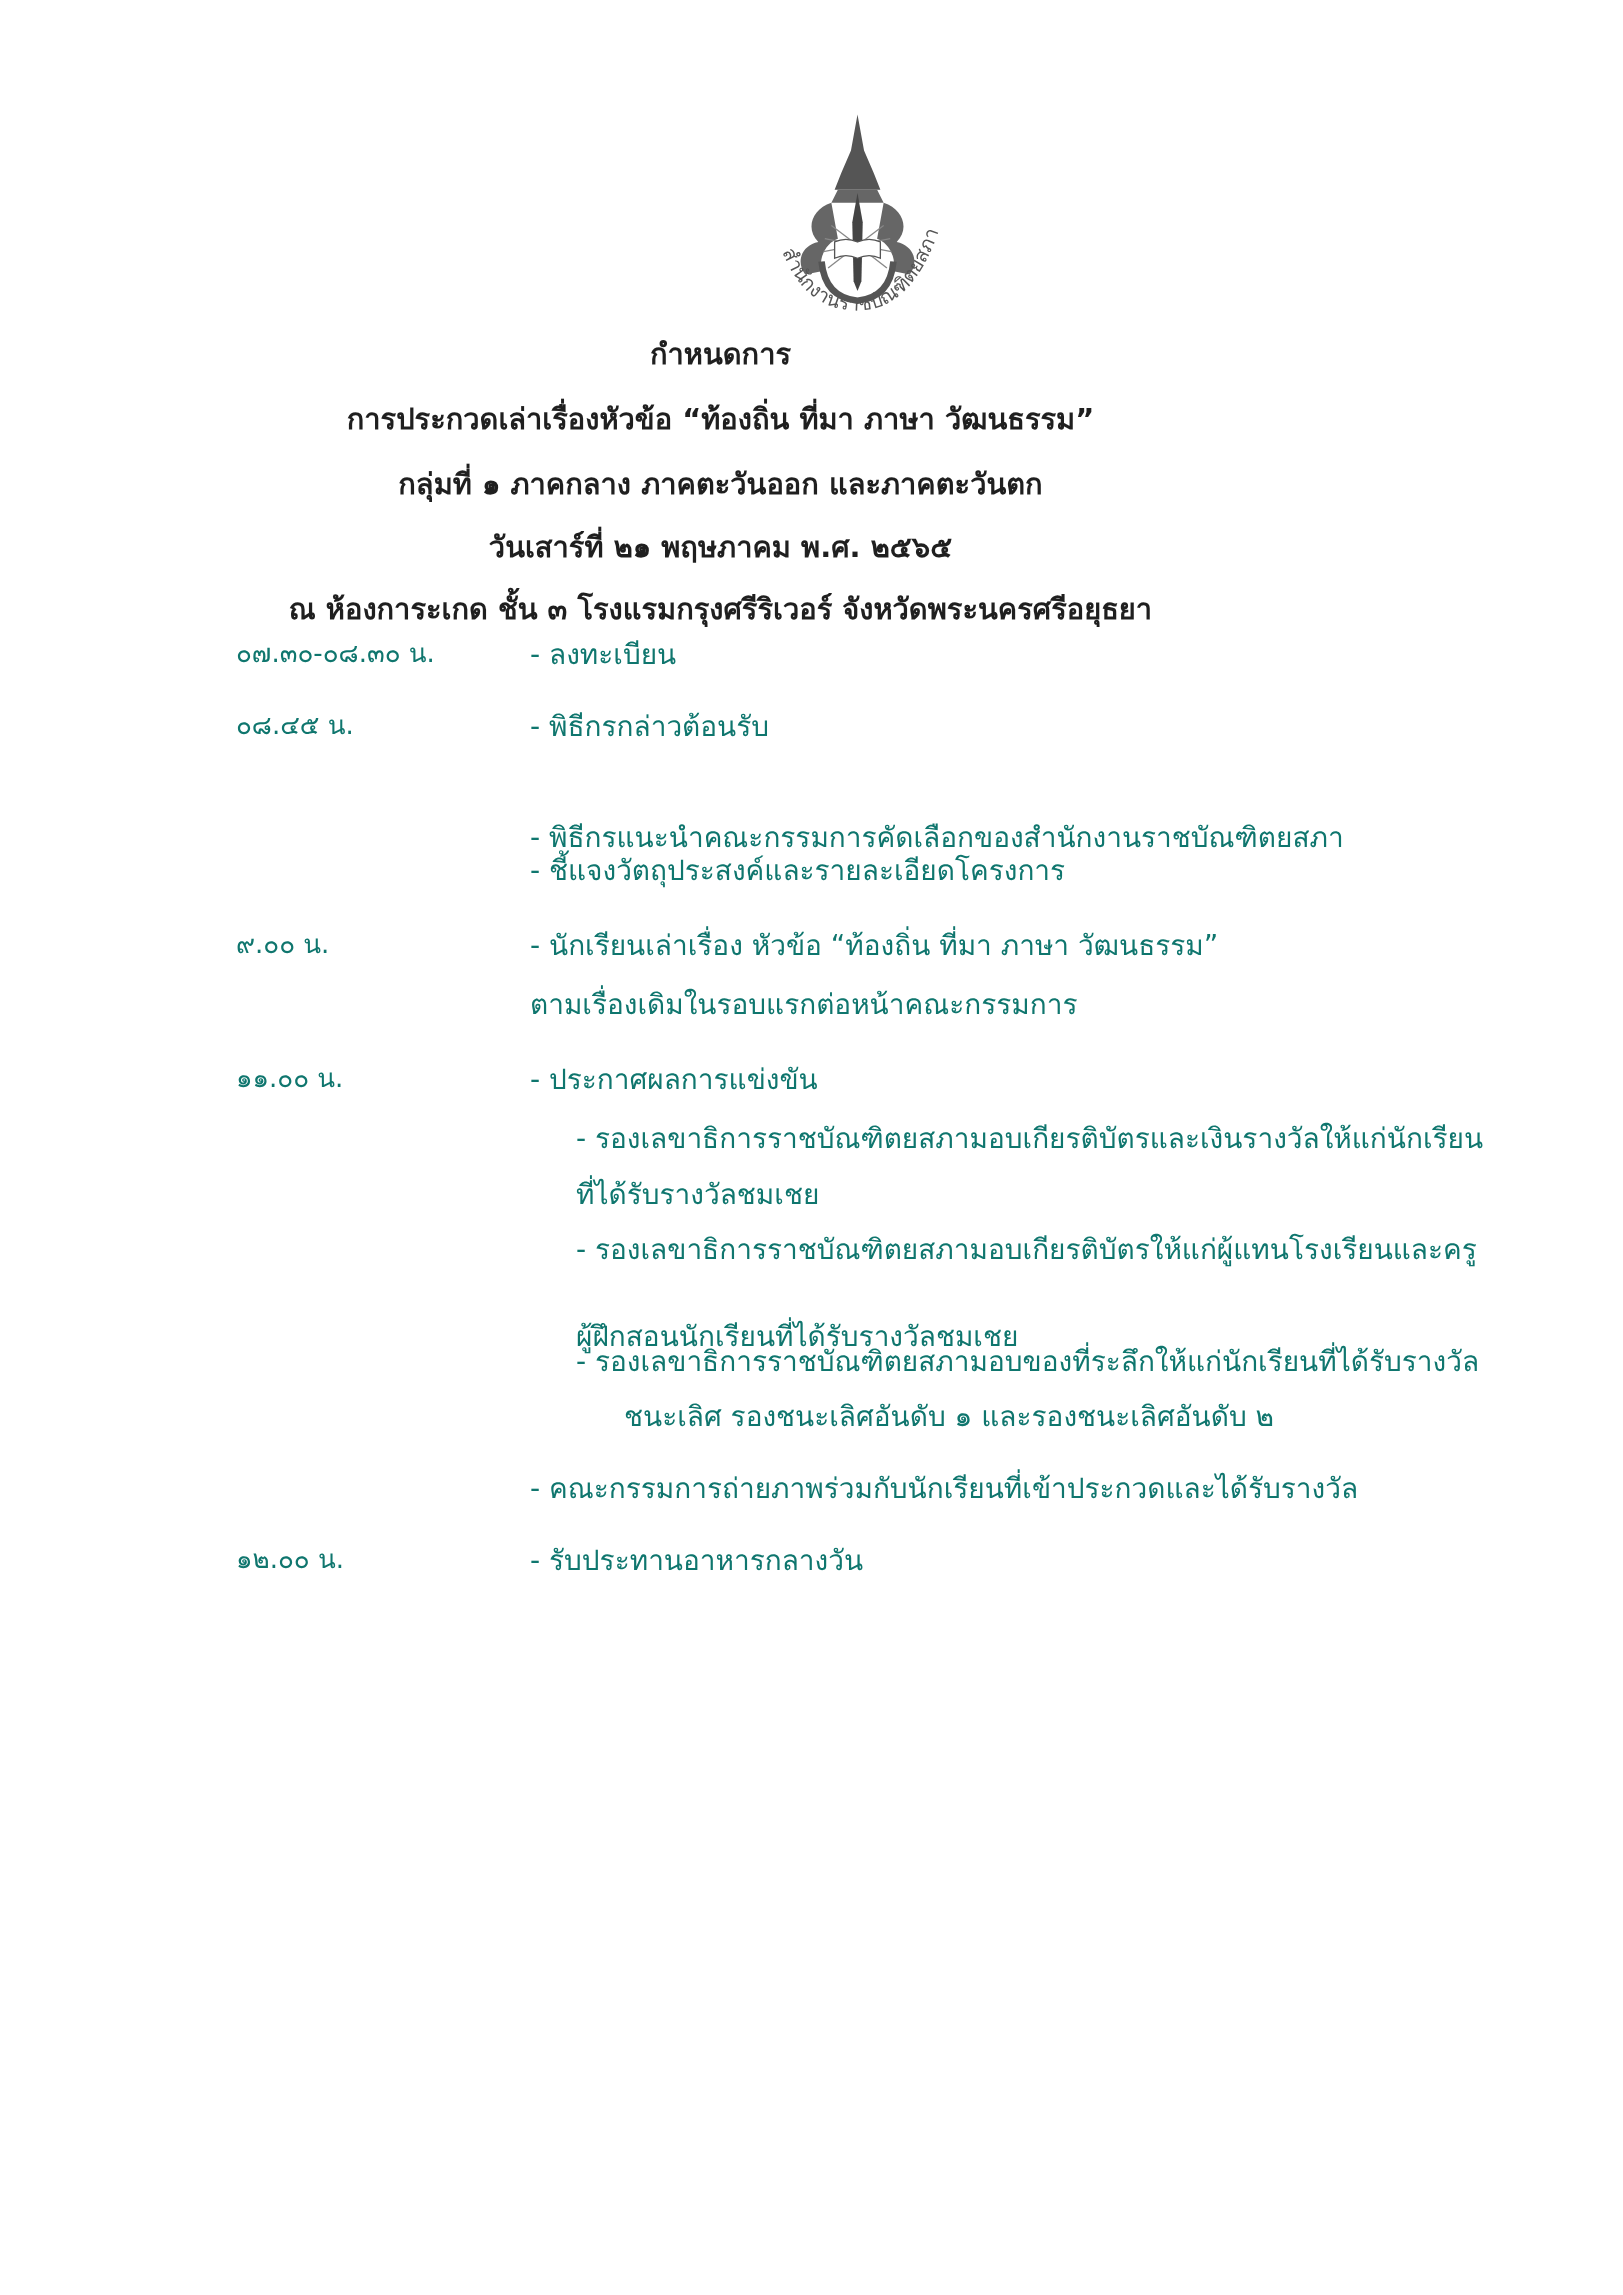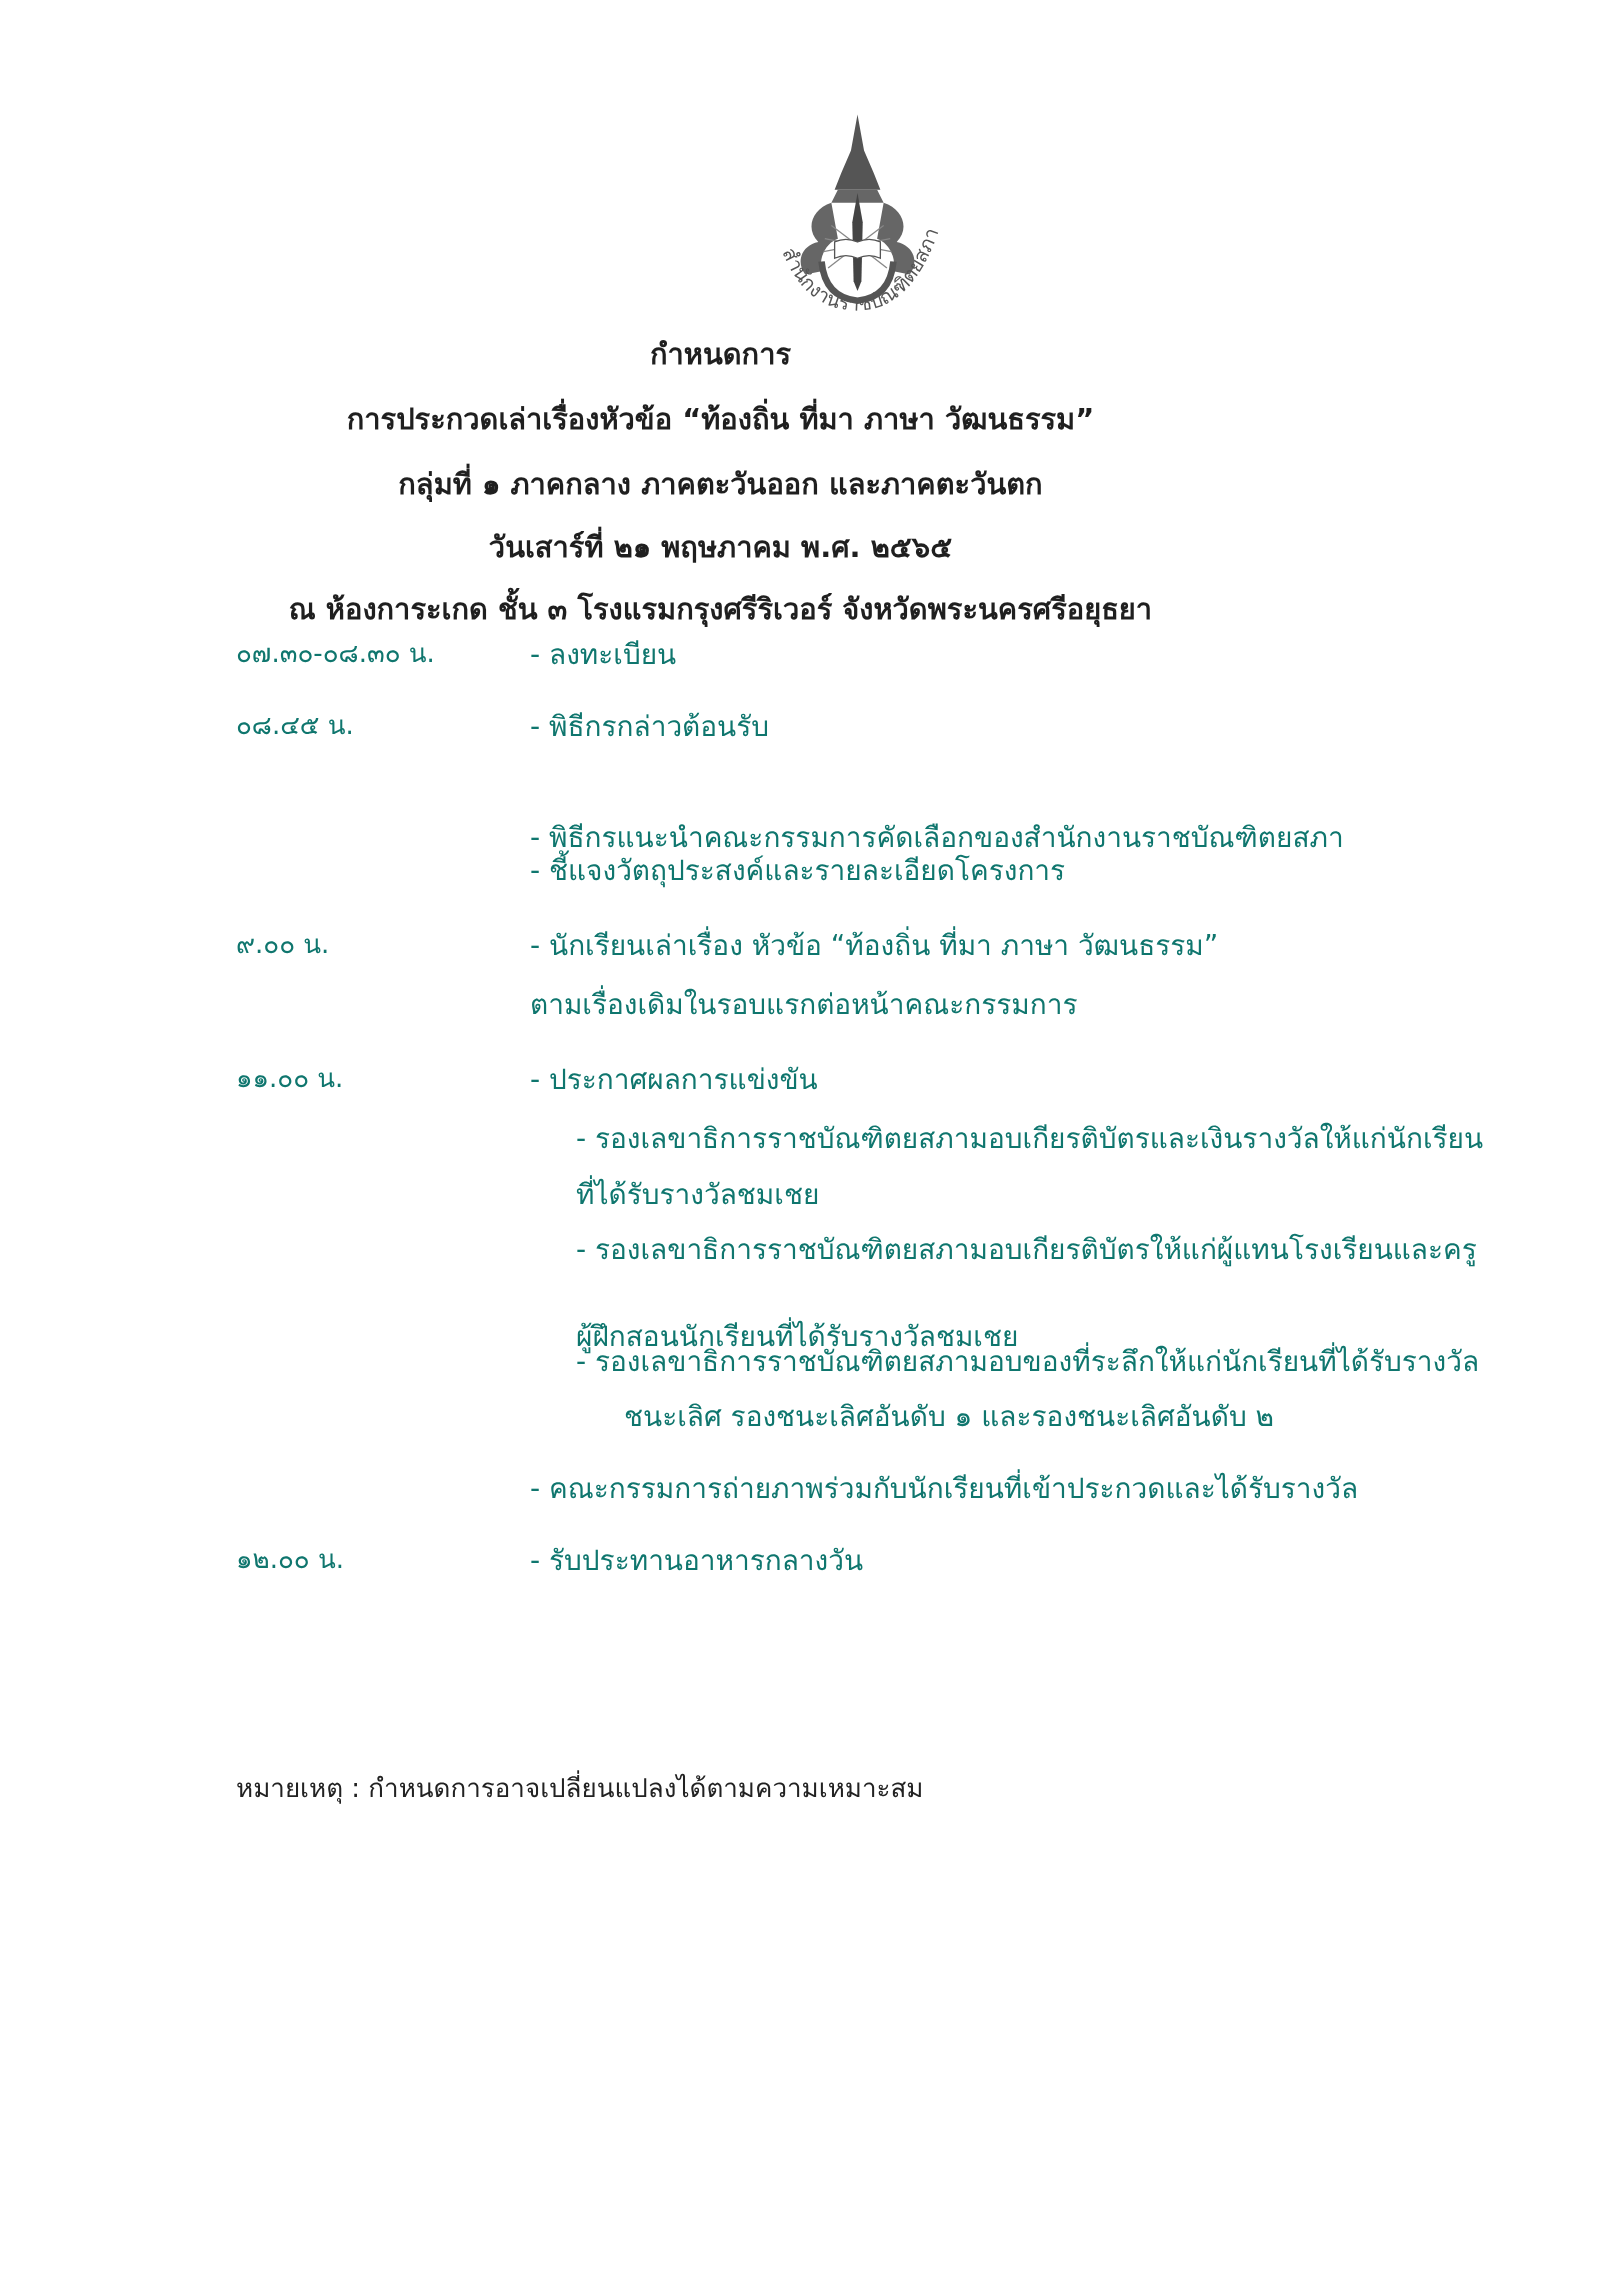--- a/index.html
+++ b/index.html
@@ -141,16 +141,15 @@
     <div class="sched-item" style="left:576px; top:1227px;">- รองเลขาธิการราชบัณฑิตยสภามอบเกียรติบัตรให้แก่ผู้แทนโรงเรียนและครู</div>
     <div class="sched-item" style="left:576px; top:1314px;">ผู้ฝึกสอนนักเรียนที่ได้รับรางวัลชมเชย</div>
     <div class="sched-item" style="left:576px; top:1339px;">- รองเลขาธิการราชบัณฑิตยสภามอบของที่ระลึกให้แก่นักเรียนที่ได้รับรางวัล</div>
     <div class="sched-item" style="left:576px; top:1394px;margin-left:48px;">ชนะเลิศ รองชนะเลิศอันดับ ๑ และรองชนะเลิศอันดับ ๒</div>
     <div class="sched-item" style="left:530px; top:1466px;">- คณะกรรมการถ่ายภาพร่วมกับนักเรียนที่เข้าประกวดและได้รับรางวัล</div>
 
     <div class="sched-time" style="top:1538px;">๑๒.๐๐ น.</div>
     <div class="sched-item" style="left:530px; top:1538px;">- รับประทานอาหารกลางวัน</div>
   </div>
 
-  <div class="note">หมายเหตุ : กำหนดการอาจเปลี่ยนแปลงได้ตามความเหมาะสม</div>
 
 </div>
 
 
 </body></html>

